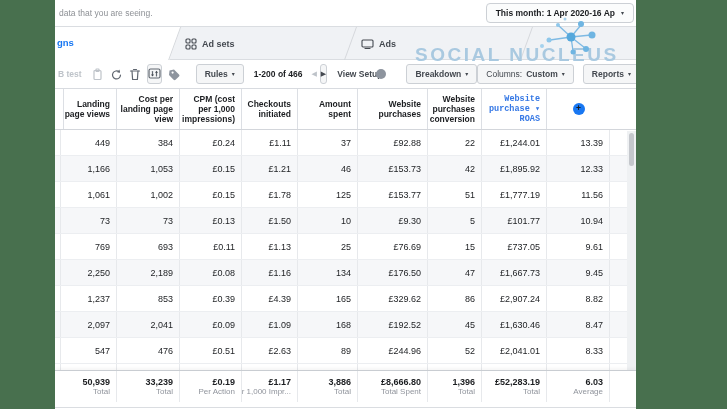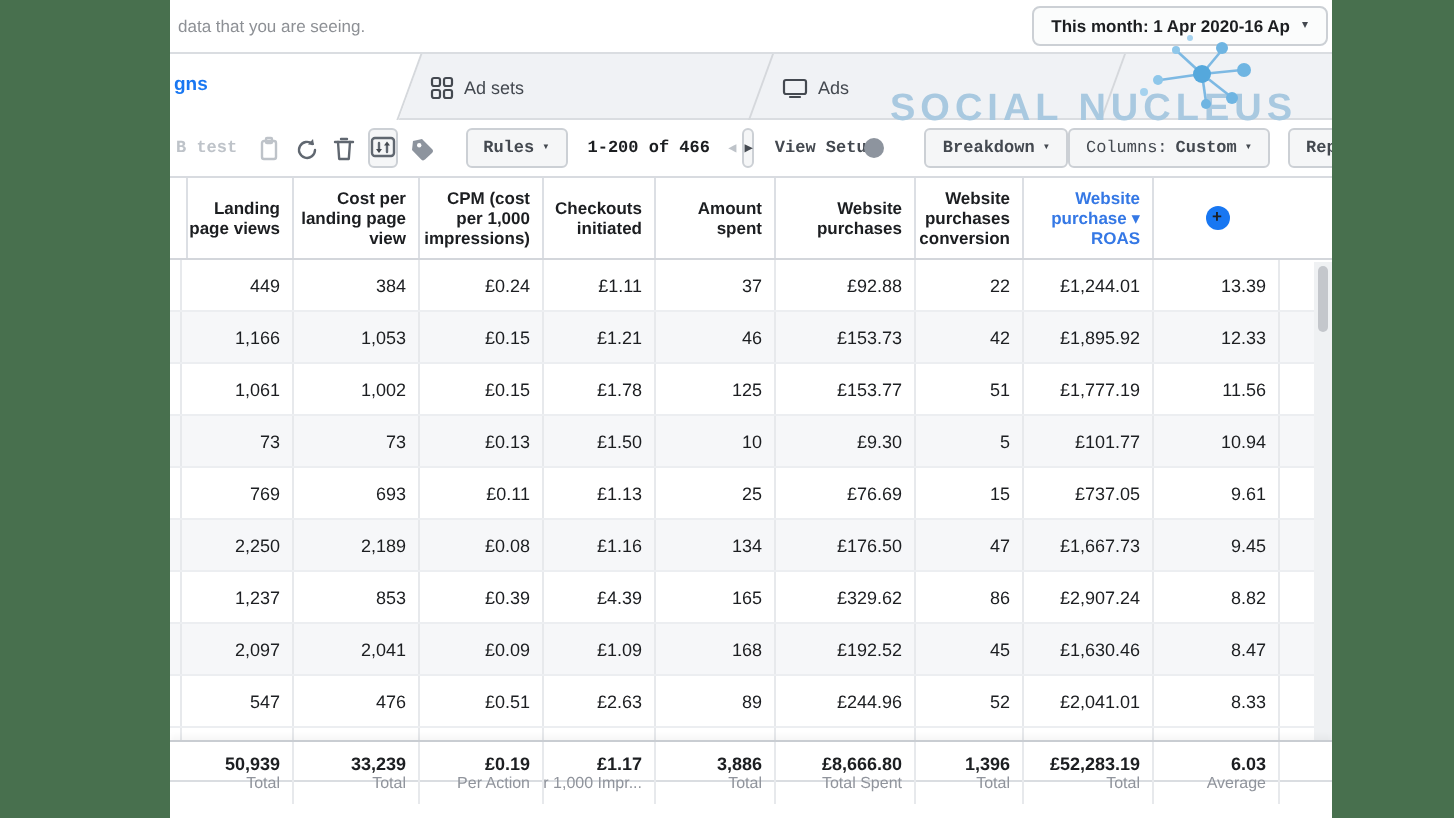--- a/index.html
+++ b/index.html
@@ -1,47 +1,47 @@
 <!DOCTYPE html>
 <html><head>
 <meta charset="utf-8">
 <style>
   * { box-sizing: border-box; margin: 0; padding: 0; }
   html,body { width: 727px; height: 409px; }
   body { font-family: "Liberation Sans", "DejaVu Sans", sans-serif; }
 
   .stage { position: relative; width: 727px; height: 409px; background: #48704e; overflow: hidden; }
-  .app { position: absolute; left: 85px; top: 0; width: 581px; height: 409px; background: #fff; overflow: hidden; }
+  .app { position: absolute; left: 55px; top: 0; width: 581px; height: 409px; background: #fff; overflow: hidden; }
 
   
   .top-bar { position: absolute; left: 0; top: 0; width: 100%; height: 27px; background: #fff; border-bottom: 1px solid #dadde1; }
   .context-text { position: absolute; left: 4px; top: 8px; font-size: 8.5px; color: #8d9095; }
   .date-btn { position: absolute; right: 2px; top: 3px; height: 20px; display: flex; align-items: center; gap: 6px;
     padding: 0 9px; background: #fbfcfc; border: 1px solid #ccd0d5; border-radius: 4px;
     font-size: 8.5px; font-weight: bold; color: #1c1e21; }
   .caret { font-size: 6px; color: #444950; line-height: 1; }
 
   
   .tab-bar { position: absolute; left: 0; top: 27px; width: 100%; height: 33px; background: #f0f2f5; border-bottom: 1px solid #dadde1; }
   .tab-active { position: absolute; left: 0; top: 0; width: 126px; height: 34px; background: #fff;
     clip-path: polygon(0 0, 126px 0, 114px 100%, 0 100%); }
   .tab-active-label { position: absolute; left: 2px; top: 10px; font-size: 9.5px; font-weight: bold; color: #1877f2; }
   .tab-divider { position: absolute; top: 0; width: 1px; height: 33px; background: #d5d8dc; transform: skewX(-20deg); }
   .tab-item { position: absolute; top: 0; height: 33px; display: flex; align-items: center; gap: 5px;
-    font-size: 9px; font-weight: normal; color: #444950; }
+    font-size: 9px; font-weight: bold; color: #444950; }
   .tab-item svg { display: block; }
 
   
   .logo-text { position: absolute; left: 360px; top: 44px; font-size: 19px; font-weight: bold; letter-spacing: 2.5px;
     color: #a9c9e0; z-index: 9; pointer-events: none; white-space: nowrap; }
   .molecule { position: absolute; left: 480px; top: 14px; z-index: 9; pointer-events: none; }
 
   
   .toolbar { position: absolute; left: 0; top: 60px; width: 100%; height: 28px; background: #fff;
-    display: flex; align-items: center; padding: 0 5px 0 3px; font-family: Liberation Mono, monospace; }
+    display: flex; align-items: center; padding: 0 5px 0 3px; }
   .ab-test { font-size: 8.5px; font-weight: bold; color: #bec3c9; margin-right: 9px; white-space: nowrap; }
   .icon-btn { width: 17px; height: 17px; display: flex; align-items: center; justify-content: center; margin-right: 6px; }
   .icon-btn.boxed { width: 23px; height: 20px; border: 1px solid #ccd0d5; border-radius: 3px; background: #f5f6f7; }
   .btn { display: flex; align-items: center; gap: 4px; height: 20px; padding: 0 8px; background: #f5f6f7;
     border: 1px solid #ccd0d5; border-radius: 3px; font-size: 8.5px; font-weight: bold; color: #444950; white-space: nowrap; }
   .pagination { font-size: 8.5px; font-weight: bold; color: #1c1e21; margin: 0 6px 0 10px; white-space: nowrap; }
   .page-prev { font-size: 7px; color: #bec3c9; margin: 0 3px; }
   .page-next { width: 18px; height: 20px; border: 1px solid #ccd0d5; border-radius: 3px; background: #f5f6f7;
     display: flex; align-items: center; justify-content: center; font-size: 7px; color: #444950; }
   .view-setup { font-size: 8.5px; font-weight: bold; color: #444950; margin: 0 5px 0 10px; white-space: nowrap; }
@@ -50,39 +50,39 @@
   .btn .lbl-normal { font-weight: normal; }
   .m-l { margin-left: 9px; }
 
   
   .cols { display: grid; grid-template-columns: 6px 56px 63px 62px 56px 60px 70px 54px 65px 63px 26px; }
   .thead { position: absolute; left: 0; top: 88px; width: 100%; height: 42px; background: #fff;
     border-top: 1px solid #d8dbe0; border-bottom: 1px solid #d3d6db; }
   .th { display: flex; align-items: center; justify-content: flex-end; text-align: right;
     padding: 2px 6px 2px 2px; border-right: 1px solid #dcdfe4; }
   .th span { font-size: 8.5px; line-height: 10px; font-weight: bold; color: #1c1e21; }
-  .th.sorted span { color: #3578e5; }
+  .th.sorted span { color: #3578e5; font-family: Liberation Mono, monospace; }
   .th-plus { justify-content: center; padding: 0; border-right: none; }
   .plus-circle { width: 12px; height: 12px; border-radius: 50%; background: #1877f2; color: #fff;
     font-size: 10px; line-height: 11px; text-align: center; font-weight: bold; }
 
   .tbody { position: absolute; left: 0; top: 130px; width: 100%; }
   .tr { height: 26px; border-bottom: 1px solid #eceef1; background: #fff; }
   .tr.alt { background: #f6f7f9; }
   .td { display: flex; align-items: center; justify-content: flex-end; padding-right: 6px;
     border-right: 1px solid #e7e9ec; font-size: 9px; color: #1c1e21; overflow: hidden; }
   .td.stub { padding: 0; }
   .td.last { border-right: none; }
 
   
   .scroll-strip { position: absolute; left: 572px; top: 131px; width: 9px; height: 239px; background: #eff1f3; z-index: 2; }
   .scroll-thumb { position: absolute; left: 2px; top: 2px; width: 5px; height: 33px; border-radius: 3px; background: #c4c7cc; }
 
   
-  .tfoot { position: absolute; left: 0; top: 370px; width: 100%; height: 21px; background: #fff; z-index: 5;
+  .tfoot { position: absolute; left: 0; top: 370px; width: 100%; height: 38px; background: #fff; z-index: 5;
     border-top: 1px solid #c9cdd2; border-bottom: 1px solid #dadde1; box-shadow: 0 -2px 3px rgba(0,0,0,0.04); }
   .tcell { display: flex; flex-direction: column; align-items: flex-end; justify-content: center;
     padding-right: 6px; height: 31px; border-right: 1px solid #e7e9ec; overflow: hidden; }
   .tcell.stub, .tcell.last { border-right: none; padding: 0; }
   .tval { font-size: 9px; font-weight: bold; color: #1c1e21; white-space: nowrap; }
   .tlab { font-size: 8px; color: #90949c; white-space: nowrap; }
 
   svg .stroke { stroke: #606770; fill: none; stroke-width: 1.2; stroke-linecap: round; stroke-linejoin: round; }
   svg .stroke-light { stroke: #bec3c9; fill: none; stroke-width: 1.2; stroke-linecap: round; stroke-linejoin: round; }
   svg .stroke-dark { stroke: #444950; fill: none; stroke-width: 1.1; stroke-linecap: round; stroke-linejoin: round; }

